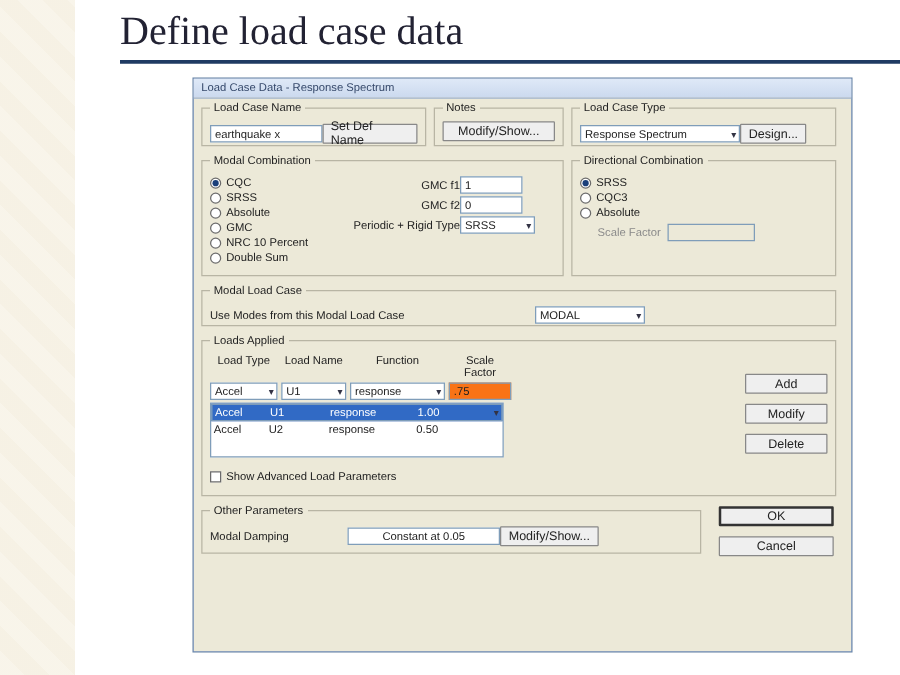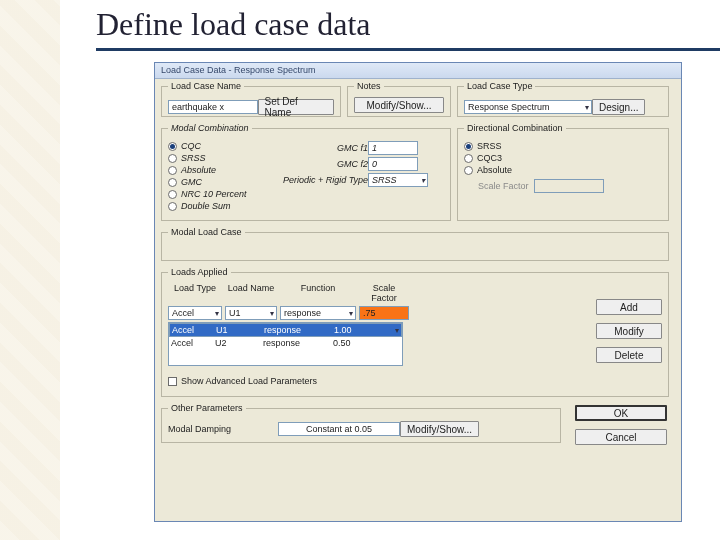--- a/index.html
+++ b/index.html
@@ -75,21 +75,21 @@
     </fieldset>
 
     <fieldset class="grp" style="left:302px; top:2px; width:212px; height:36px;">
       <legend>Load Case Type</legend>
       <div class="row">
         <div class="sel" style="width:128px;">Response Spectrum</div>
         <div class="btn">Design...</div>
       </div>
     </fieldset>
 
-    <fieldset class="grp" style="left:6px; top:44px; width:290px; height:98px;font-style:italic;">
+    <fieldset class="grp" style="left:6px; top:44px; width:290px; height:98px;">
       <legend>Modal Combination</legend>
       <div style="display:flex; gap:12px;">
         <div style="width:100px;">
           <div class="radio">
               <span class="r on"></span>
               <span>CQC</span>
             </div>
           <div class="radio">
               <span class="r"></span>
               <span>SRSS</span>
@@ -143,20 +143,24 @@
           <span>Absolute</span>
         </div>
       <div class="row" style="margin-top:4px;">
         <span class="lbl" style="width:70px;padding-left:14px;color:#8a8a8a;">Scale Factor</span>
         <div class="inp" style="width:70px;background:#ece9d8;"></div>
       </div>
     </fieldset>
 
     <fieldset class="grp" style="left:6px; top:148px; width:508px; height:34px;">
       <legend>Modal Load Case</legend>
+      <div class="row">
+        <span class="lbl" style="width:260px;">Use Modes from this Modal Load Case</span>
+        <div class="sel" style="width:88px;">MODAL</div>
+      </div>
     </fieldset>
 
     <fieldset class="grp" style="left:6px; top:188px; width:508px; height:130px;">
       <legend>Loads Applied</legend>
 
       <div style="display:flex; gap:8px;">
         <div>
           <div style="display:grid; grid-template-columns:54px 52px 76px 50px; gap:3px;">
             <div class="th">Load Type</div>
             <div class="th">Load Name</div>

